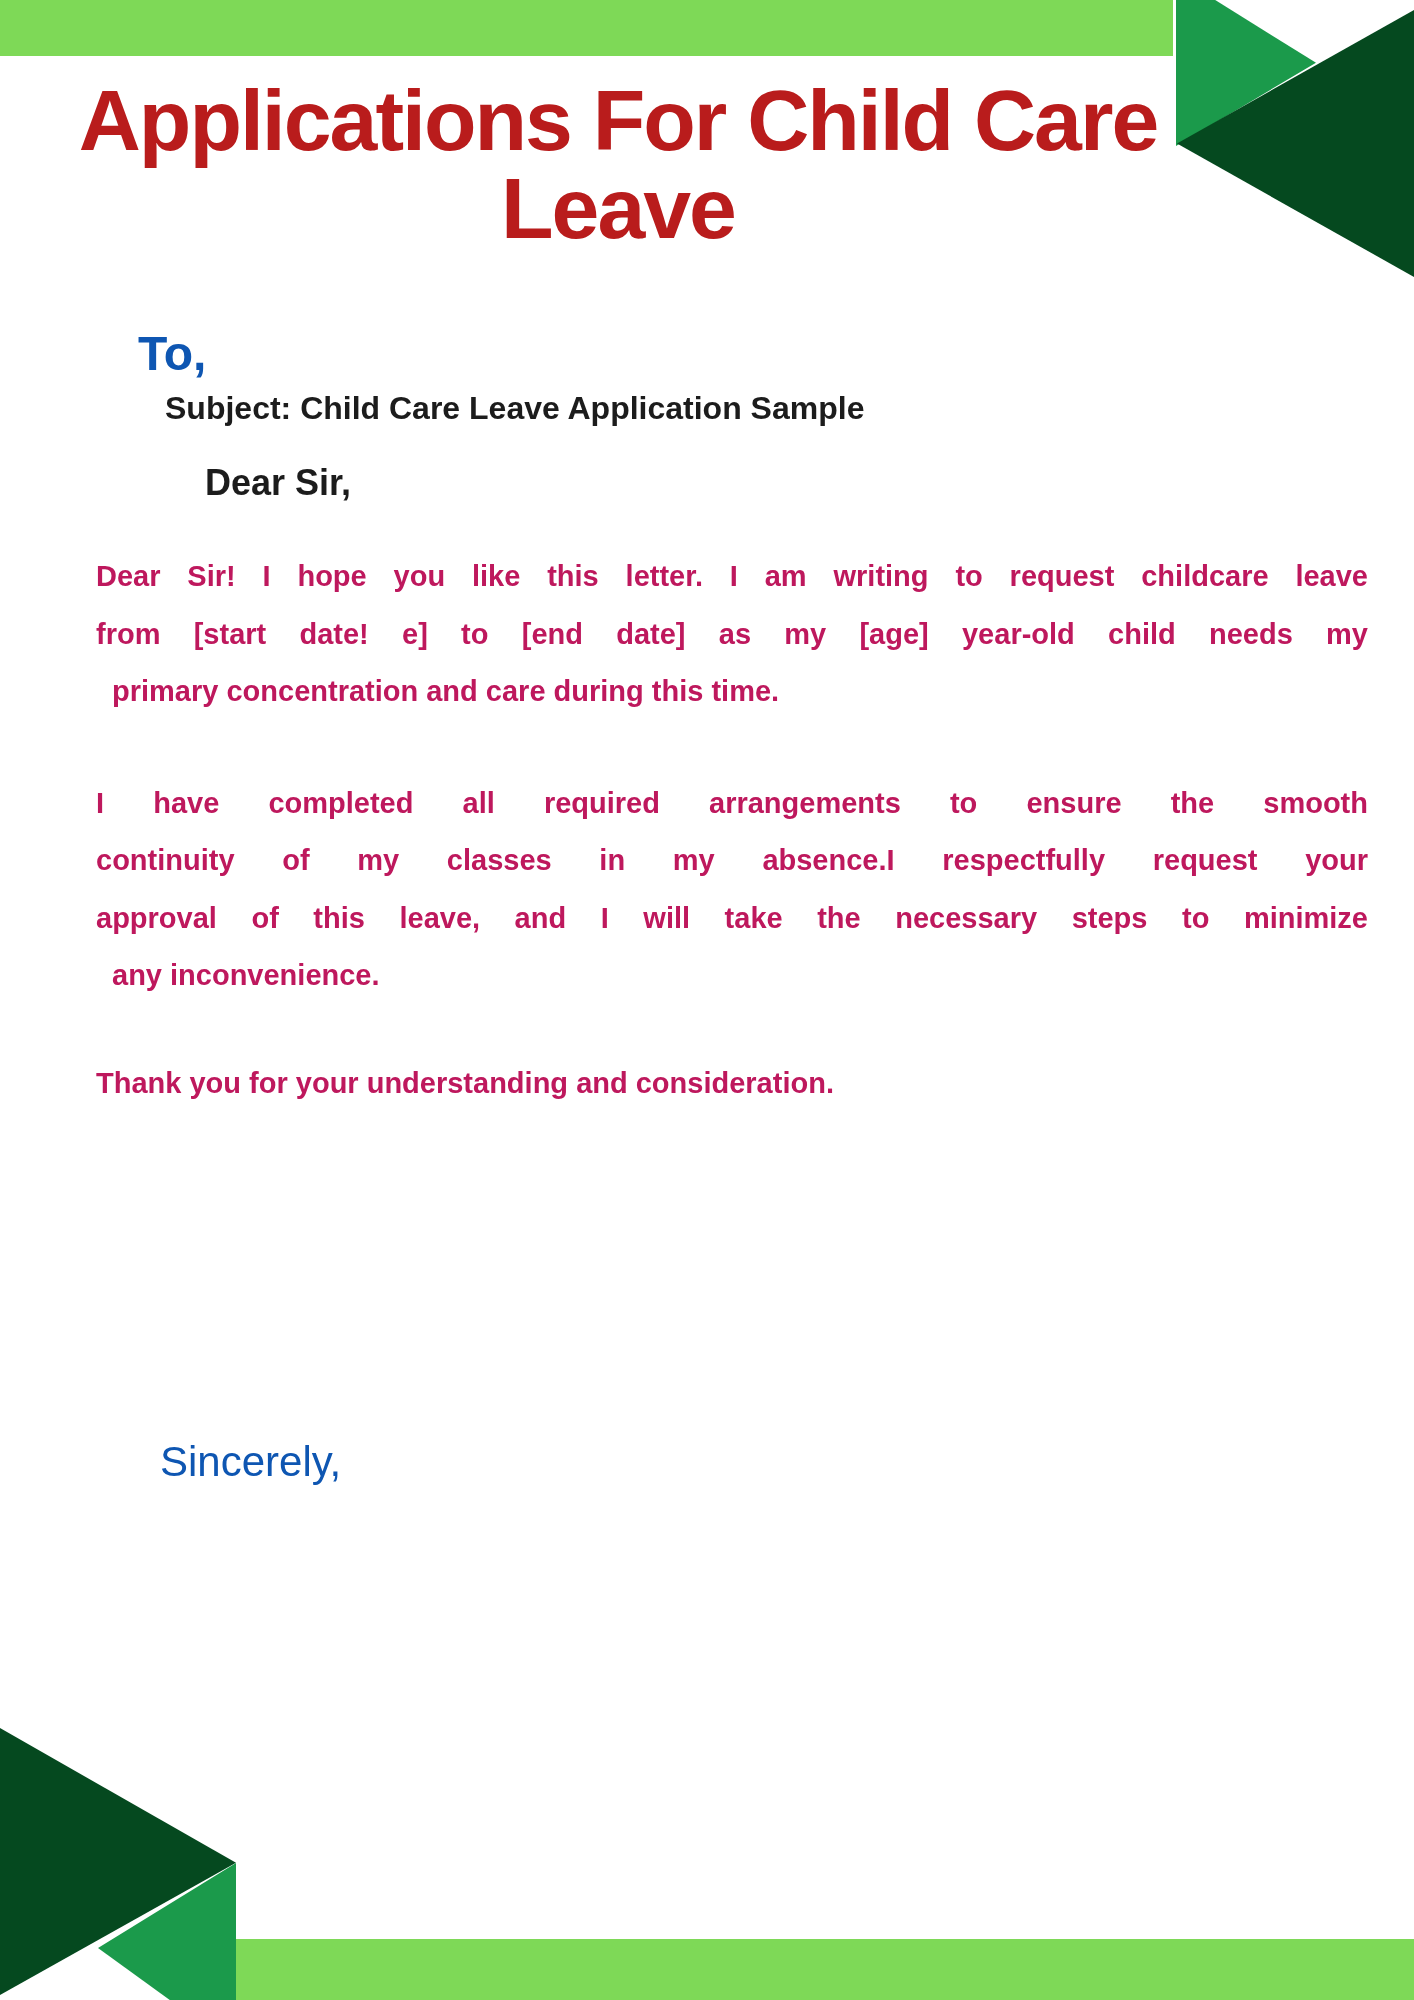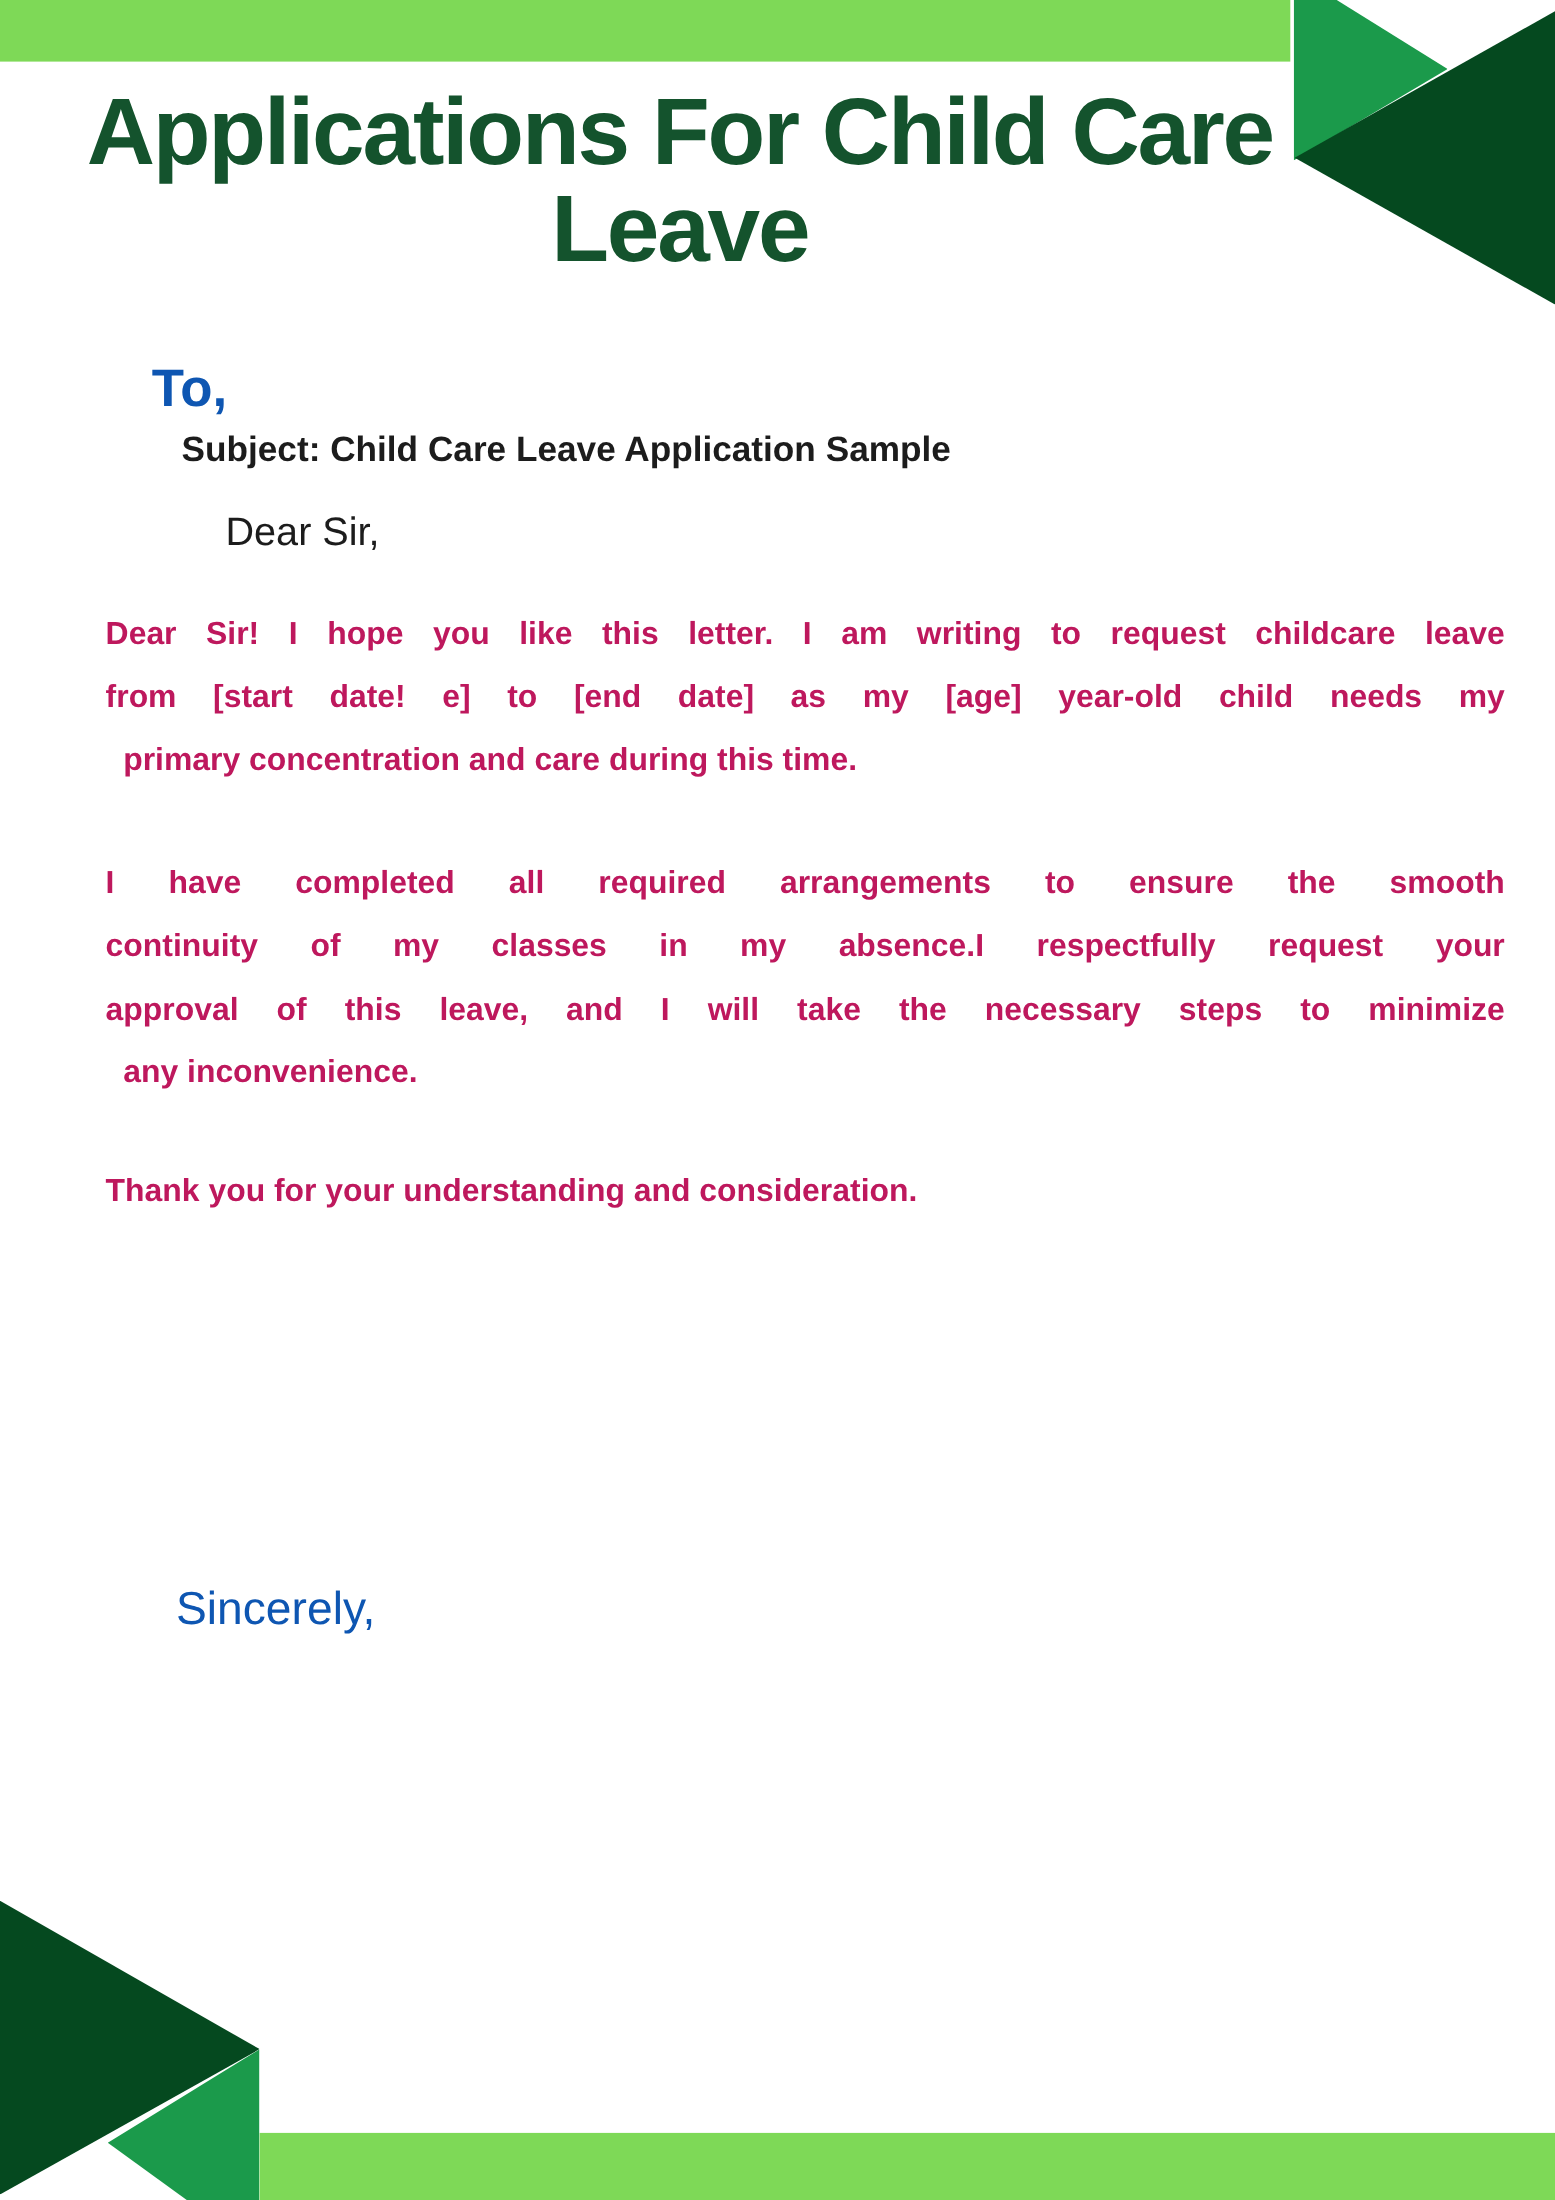--- a/index.html
+++ b/index.html
@@ -27,37 +27,37 @@
   }
   .tri-bottom-medium{
     left:98px;top:1863px;width:138px;height:137px;background:#1b9a4b;
     clip-path:polygon(100% 0%,0% 62%,52% 100%,100% 100%);
   }
   .bottom-bar{position:absolute;left:236px;top:1939px;width:1178px;height:61px;background:#7ed957;}
 
   
   .title{
     position:absolute;left:0;top:76px;width:1236px;
-    text-align:center;color:#14532d;
+    text-align:center;color:#b91c1c;
     font-size:86px;font-weight:bold;line-height:88px;letter-spacing:-2px;
   }
   .title div{white-space:nowrap;}
 
   
   .to-label{
     position:absolute;left:138px;top:326px;
     font-size:48px;font-weight:bold;color:#0e56b2;
   }
   .subject-line{
     position:absolute;left:165px;top:390px;
     font-size:32px;font-weight:bold;color:#1c1c1c;white-space:nowrap;
   }
   .salutation{
     position:absolute;left:205px;top:462px;
-    font-size:36px;font-weight:normal;color:#1c1c1c;
+    font-size:36px;font-weight:bold;color:#1c1c1c;
   }
 
   
   .body-text{
     position:absolute;left:96px;top:548px;width:1272px;
     font-size:29px;font-weight:bold;color:#be185d;line-height:57.5px;
   }
   .para{margin:0 0 0 0;}
   .para + .para{margin-top:54px;}
   .thanks{margin-top:50px;text-align:left;}

